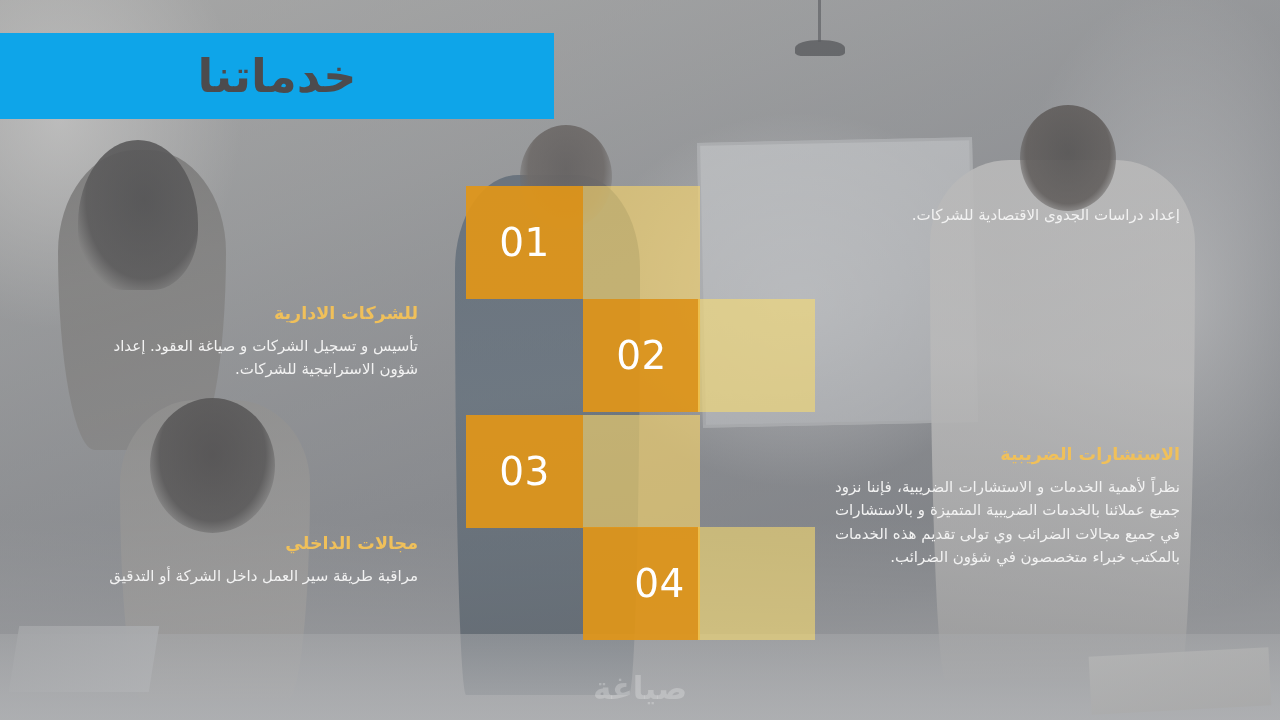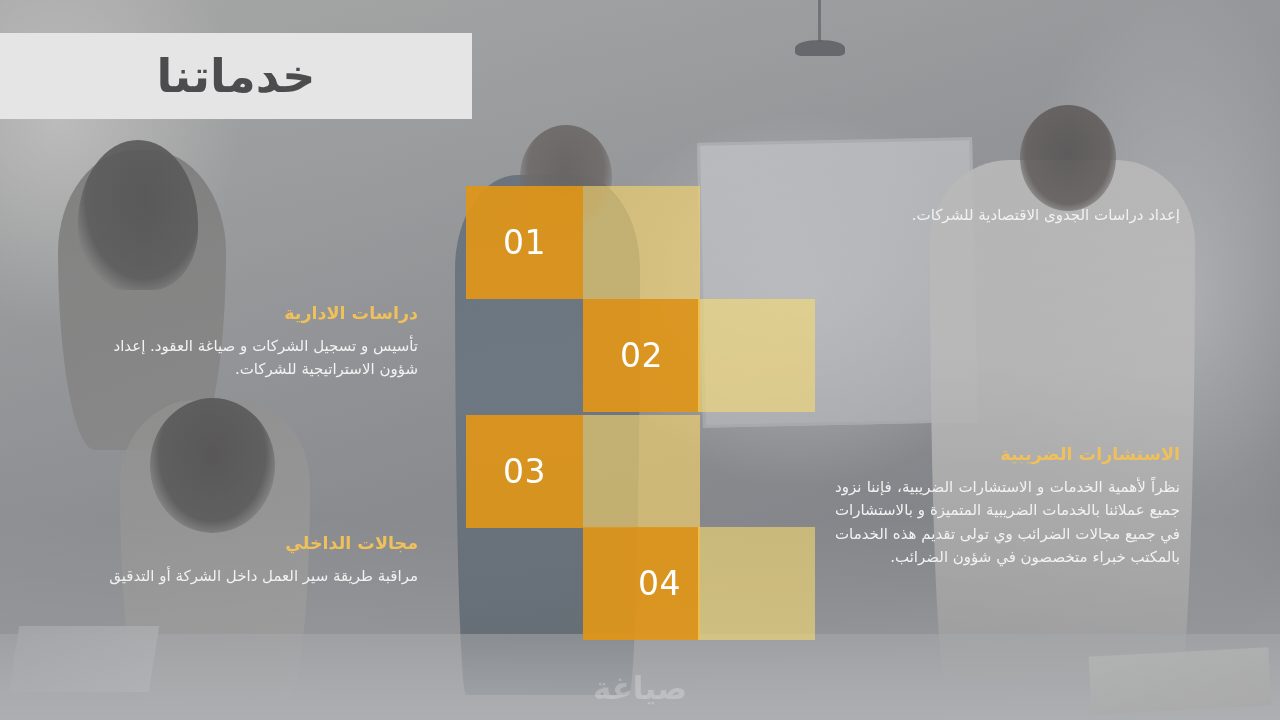--- a/index.html
+++ b/index.html
@@ -129,22 +129,22 @@
   }
   
   .bg-wash{
     position:absolute; inset:0;
     background:linear-gradient(to bottom,rgba(140,142,146,.42),rgba(128,130,134,.52));
   }
 
   
   .title-banner{
     position:absolute; left:0; top:33px;
-    width:472px; height:86px;
-    background:#e5e5e5;
+    width:554px; height:86px;
+    background:#0ea5e9;
     display:flex; align-items:center; justify-content:center;
   }
   .title-banner .title-text{
     font-size:46px; font-weight:700; color:#4c4b4d;
     letter-spacing:1px;
     direction:rtl;
     line-height:1;
   }
 
   
@@ -160,21 +160,21 @@
   .cell.dark{
     background:rgba(224,150,25,.93);
     display:flex; align-items:center; justify-content:center;
   }
   .cell.light{
     background:rgba(248,213,106,.62);
   }
   .cell.light.l2{ background:rgba(250,220,110,.58); }
   .cell .num{
     color:#ffffff;
-    font-size:33px;
+    font-size:39px;
     font-weight:400;
     letter-spacing:.5px;
   }
 
   
   .r1{ top:0; }
   .r2{ top:113px; }
   .r3{ top:229px; }
   .r4{ top:341px;padding-left:36px; }
   .cA{ left:0; }
@@ -269,21 +269,21 @@
       <span class="num">04</span>
     </div>
     <div class="cell light l2 r4 cC"></div>
   </div>
 
   <div class="txt blk-finance">
     <p>إعداد دراسات الجدوى الاقتصادية للشركات.</p>
   </div>
 
   <div class="txt blk-admin">
-    <h3>دراسات الادارية</h3>
+    <h3>للشركات الادارية</h3>
     <p>تأسيس و تسجيل الشركات و صياغة العقود. إعداد شؤون الاستراتيجية للشركات.</p>
   </div>
 
   <div class="txt blk-tax justified">
     <h3>الاستشارات الضريبية</h3>
     <p>نظراً لأهمية الخدمات و الاستشارات الضريبية، فإننا نزود جميع عملائنا بالخدمات الضريبية المتميزة و بالاستشارات في جميع مجالات الضرائب وي تولى تقديم هذه الخدمات بالمكتب خبراء متخصصون في شؤون الضرائب.</p>
   </div>
 
   <div class="txt blk-audit">
     <h3>مجالات الداخلي</h3>

